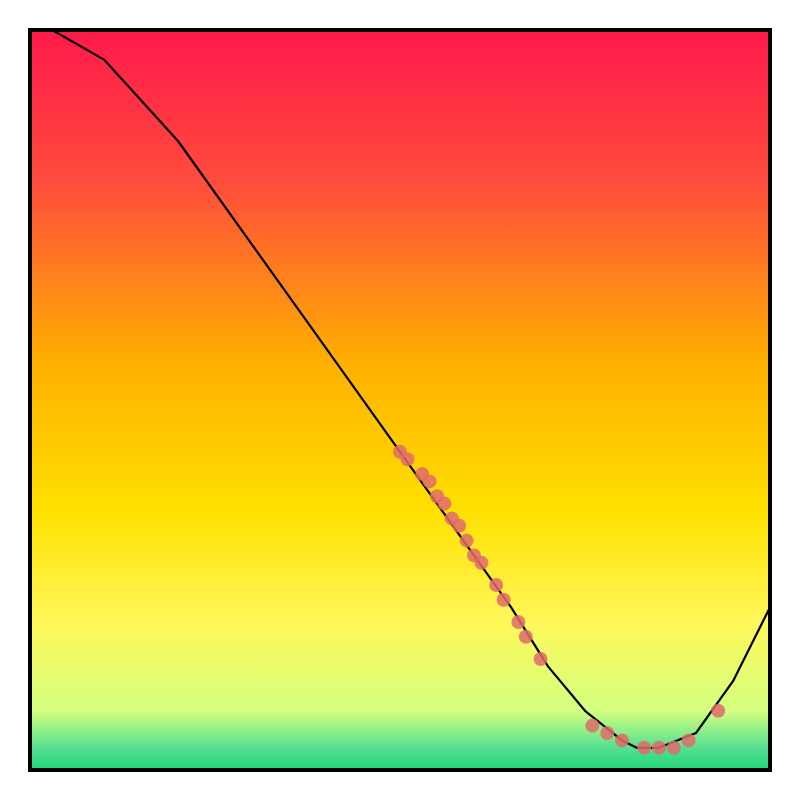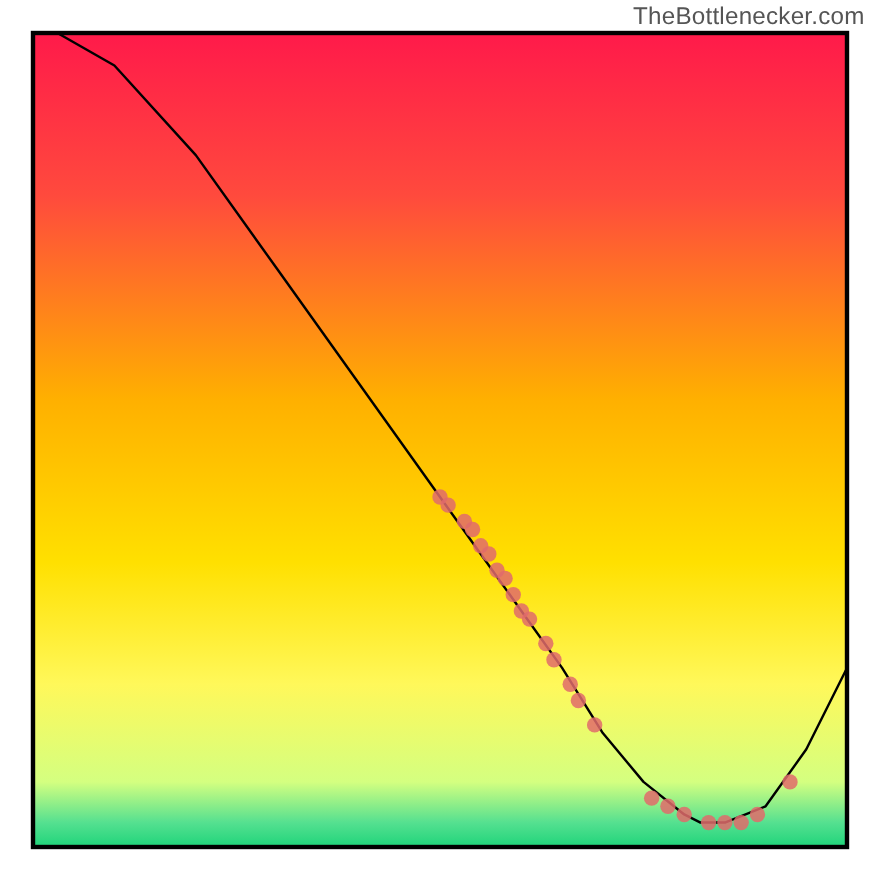--- a/index.html
+++ b/index.html
@@ -23,21 +23,20 @@
     color: #555;
     font-weight: 400;
     letter-spacing: 0.2px;
     z-index: 10;
   }
 </style>
 </head>
 <body>
 
 <div class="chart-container">
-  <div class="watermark">TheBottlenecker.com</div>
   <svg id="chart-svg" width="800" height="800" viewBox="0 0 800 800">
       <defs>
         <linearGradient id="bg-grad" x1="0" y1="0" x2="0" y2="1">
           <stop offset="0%" stop-color="#ff1a4a"></stop>
           <stop offset="20%" stop-color="#ff4a3d"></stop>
           <stop offset="45%" stop-color="#ffb000"></stop>
           <stop offset="65%" stop-color="#ffe000"></stop>
           <stop offset="80%" stop-color="#fff85a"></stop>
           <stop offset="92%" stop-color="#d4ff80"></stop>
           <stop offset="97%" stop-color="#55e090"></stop>

